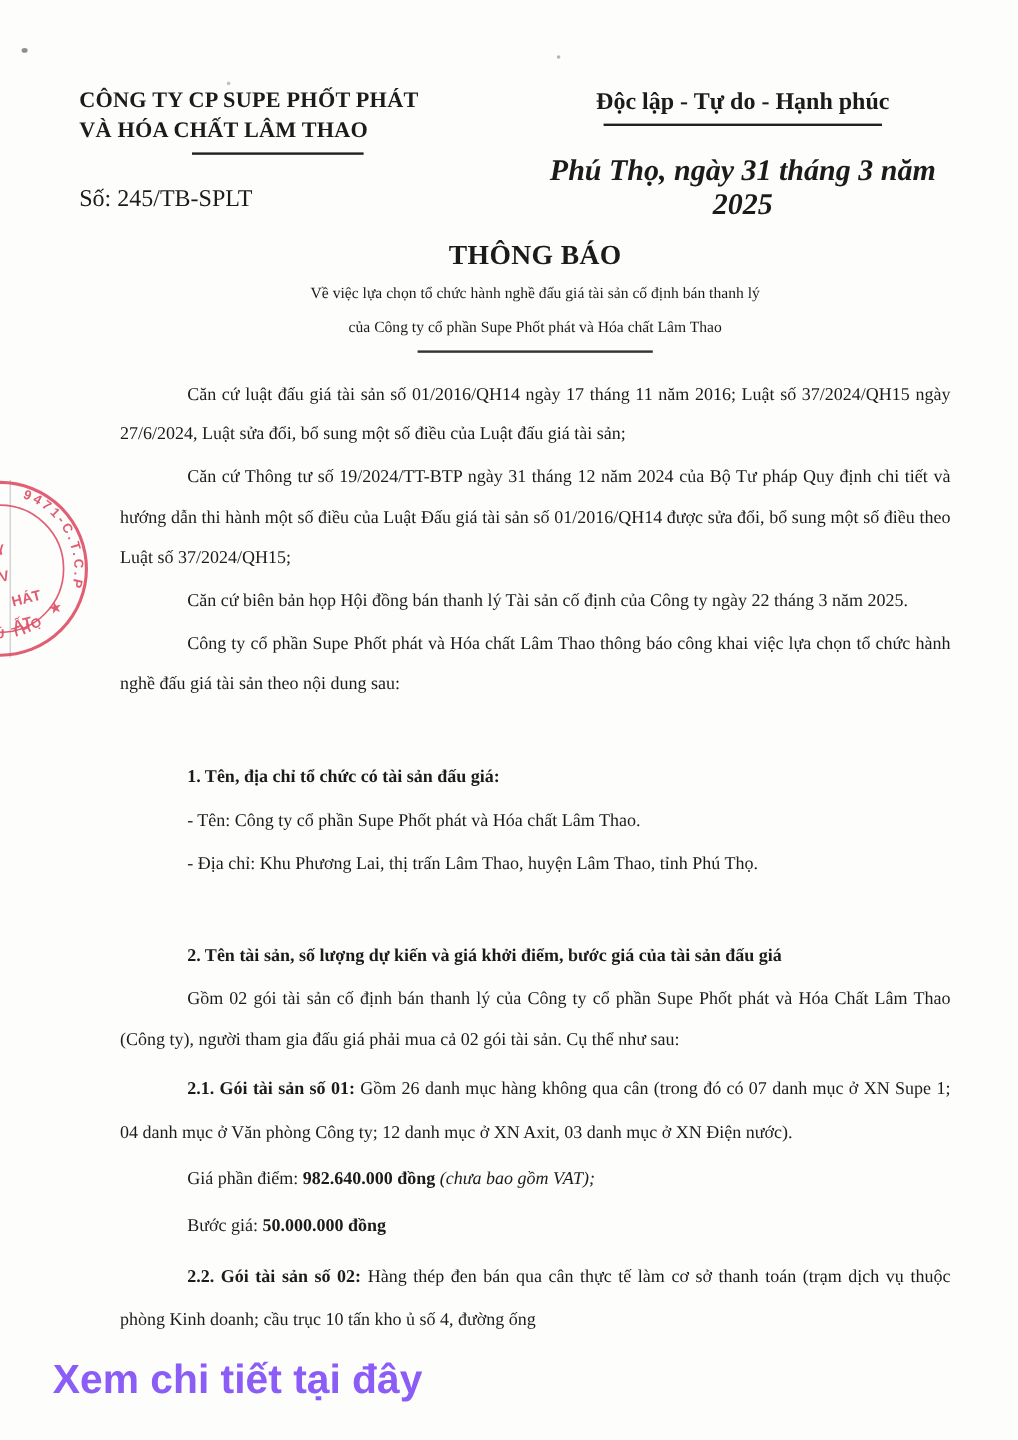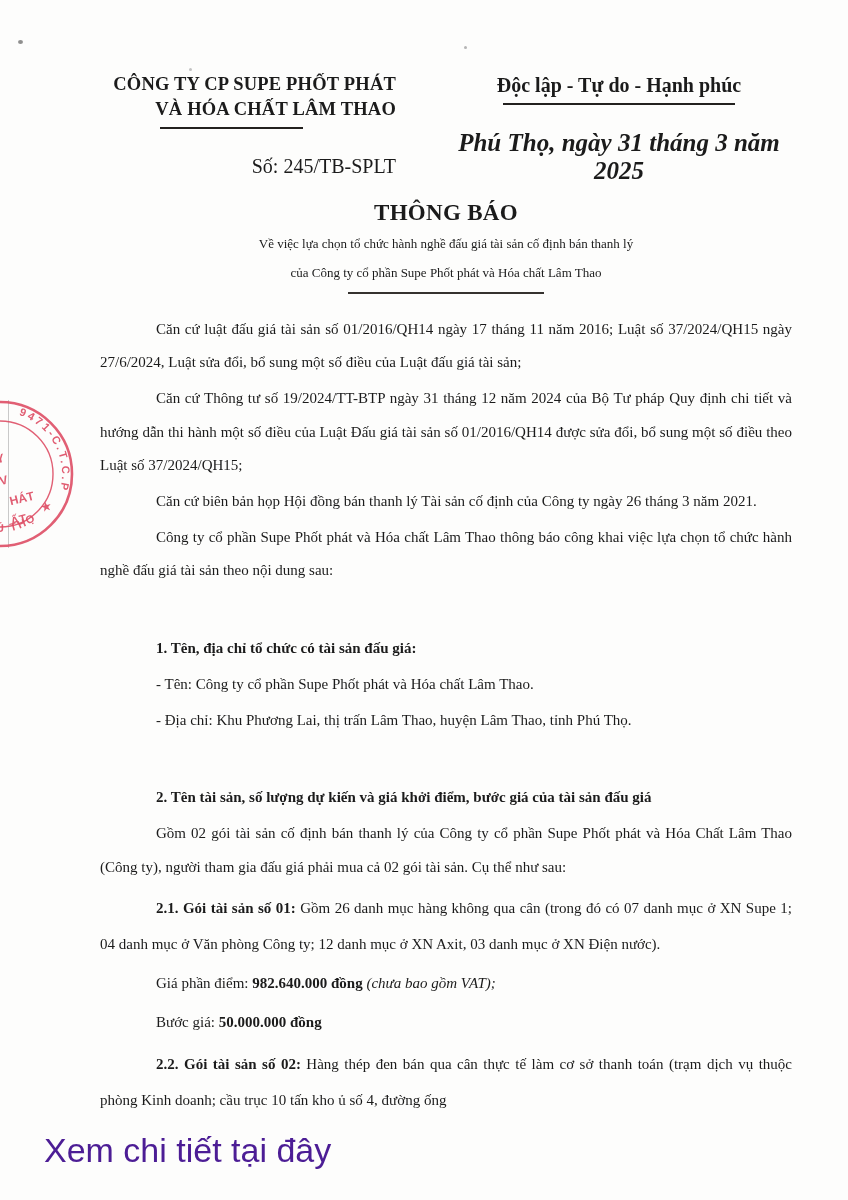--- a/index.html
+++ b/index.html
@@ -6,21 +6,21 @@
   body{
     width:848px;height:1200px;position:relative;overflow:hidden;
     background:#fdfdfc;
     font-family:"Liberation Serif","DejaVu Serif",serif;
     color:#1b1b1b;
     -webkit-font-smoothing:antialiased;
   }
   .page{position:absolute;inset:0;}
 
   
-  .header-left{position:absolute;left:66px;top:72px;width:330px;text-align:right;}
+  .header-left{position:absolute;left:66px;top:72px;width:330px;text-align:left;}
   .header-right{position:absolute;left:436px;top:72px;width:366px;text-align:center;}
   .company-name{font-weight:bold;font-size:18.5px;line-height:25px;letter-spacing:.2px;}
   .national-motto-1{font-weight:bold;font-size:19.5px;line-height:25px;}
   .national-motto-2{font-weight:bold;font-size:20px;line-height:26px;}
   .rule{height:0;border-bottom:2px solid #23211f;margin:5px auto 0 auto;}
   .rule-left{width:143px;}
   .rule-right{width:232px;}
   .doc-number{font-size:20px;margin-top:26px;}
   .date-line{font-style:italic;font-size:25px;margin-top:24px;font-weight:bold;}
 
@@ -46,23 +46,24 @@
 
   
   .stamp-wrap{position:absolute;left:0;top:398px;width:80px;height:152px;overflow:hidden;pointer-events:none;}
   .page-edge-line{position:absolute;left:8px;top:400px;width:1px;height:148px;background:#c9c9c9;}
 
   
   .detail-link{
     position:absolute;left:44px;top:1130px;
     font-family:"Liberation Sans","DejaVu Sans",sans-serif;
     font-size:34px;line-height:40px;
-    color:#4c1d95;
+    color:#8b5cf6;
     text-decoration:none;
     cursor:pointer;
+    font-weight:bold;
   }
 
   
   .speck{position:absolute;border-radius:50%;}
   .speck-1{left:18px;top:40px;width:5px;height:4px;background:#6a6a6a;opacity:.75;}
   .speck-2{left:464px;top:46px;width:3px;height:3px;background:#b5b5b5;}
   .speck-3{left:189px;top:68px;width:3px;height:3px;background:#c2c2c2;}
 </style>
 </head>
 <body>
@@ -87,21 +88,21 @@
   </div>
 
   <div class="content">
     <div class="doc-title">THÔNG BÁO</div>
     <div class="doc-subtitle">Về việc lựa chọn tổ chức hành nghề đấu giá tài sản cố định bán thanh lý</div>
     <div class="doc-subtitle" style="margin-top:0;">của Công ty cổ phần Supe Phốt phát và Hóa chất Lâm Thao</div>
     <div class="rule rule-title"></div>
 
     <p class="body-p first-para">Căn cứ luật đấu giá tài sản số 01/2016/QH14 ngày 17 tháng 11 năm 2016; Luật số 37/2024/QH15 ngày 27/6/2024, Luật sửa đổi, bổ sung một số điều của Luật đấu giá tài sản;</p>
     <p class="body-p">Căn cứ Thông tư số 19/2024/TT-BTP ngày 31 tháng 12 năm 2024 của Bộ Tư pháp Quy định chi tiết và hướng dẫn thi hành một số điều của Luật Đấu giá tài sản số 01/2016/QH14 được sửa đổi, bổ sung một số điều theo Luật số 37/2024/QH15;</p>
-    <p class="body-p">Căn cứ biên bản họp Hội đồng bán thanh lý Tài sản cố định của Công ty ngày 26 tháng 3 năm 2021.</p>
+    <p class="body-p">Căn cứ biên bản họp Hội đồng bán thanh lý Tài sản cố định của Công ty ngày 22 tháng 3 năm 2025.</p>
     <p class="body-p">Công ty cổ phần Supe Phốt phát và Hóa chất Lâm Thao thông báo công khai việc lựa chọn tổ chức hành nghề đấu giá tài sản theo nội dung sau:</p>
 
     <p class="body-p bold">1. Tên, địa chỉ tổ chức có tài sản đấu giá:</p>
     <p class="body-p">- Tên: Công ty cổ phần Supe Phốt phát và Hóa chất Lâm Thao.</p>
     <p class="body-p">- Địa chỉ: Khu Phương Lai, thị trấn Lâm Thao, huyện Lâm Thao, tỉnh Phú Thọ.</p>
 
     <p class="body-p bold">2. Tên tài sản, số lượng dự kiến và giá khởi điểm, bước giá của tài sản đấu giá</p>
     <p class="body-p">Gồm 02 gói tài sản cố định bán thanh lý của Công ty cổ phần Supe Phốt phát và Hóa Chất Lâm Thao (Công ty), người tham gia đấu giá phải mua cả 02 gói tài sản. Cụ thể như sau:</p>
 
     <p class="body-p lh36 mt6"><span class="bold">2.1. Gói tài sản số 01:</span><span> Gồm 26 danh mục hàng không qua cân (trong đó có 07 danh mục ở XN Supe 1; 04 danh mục ở Văn phòng Công ty; 12 danh mục ở XN Axit, 03 danh mục ở XN Điện nước).</span></p>

